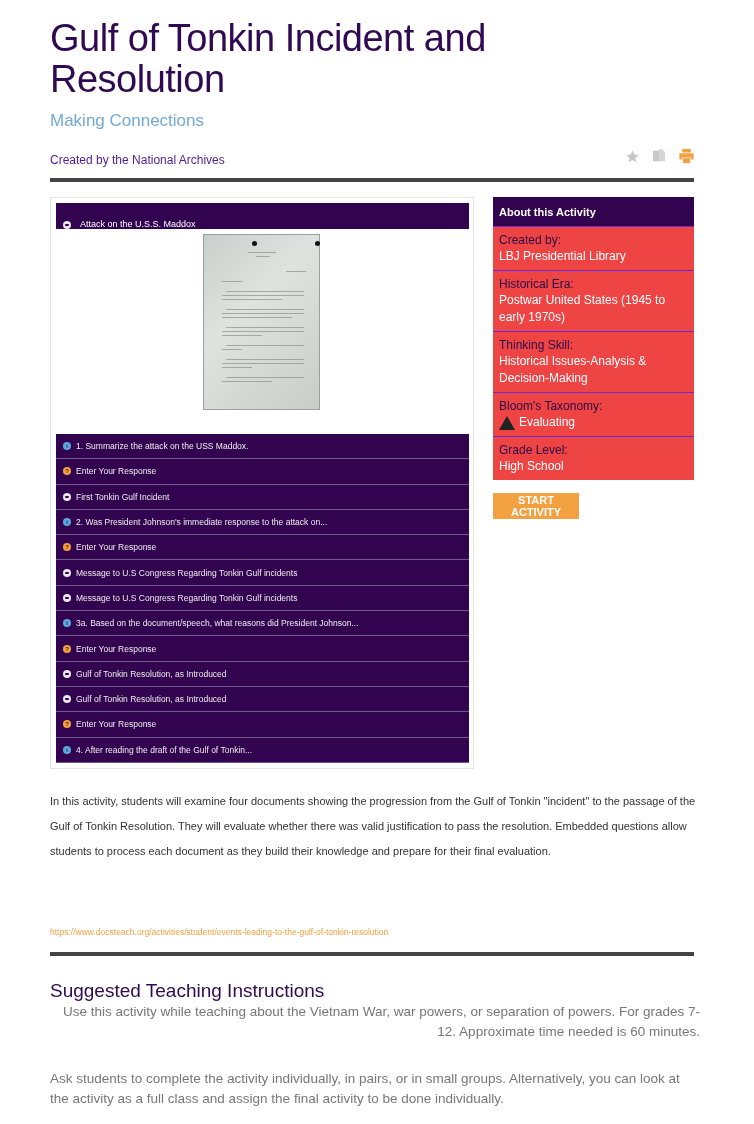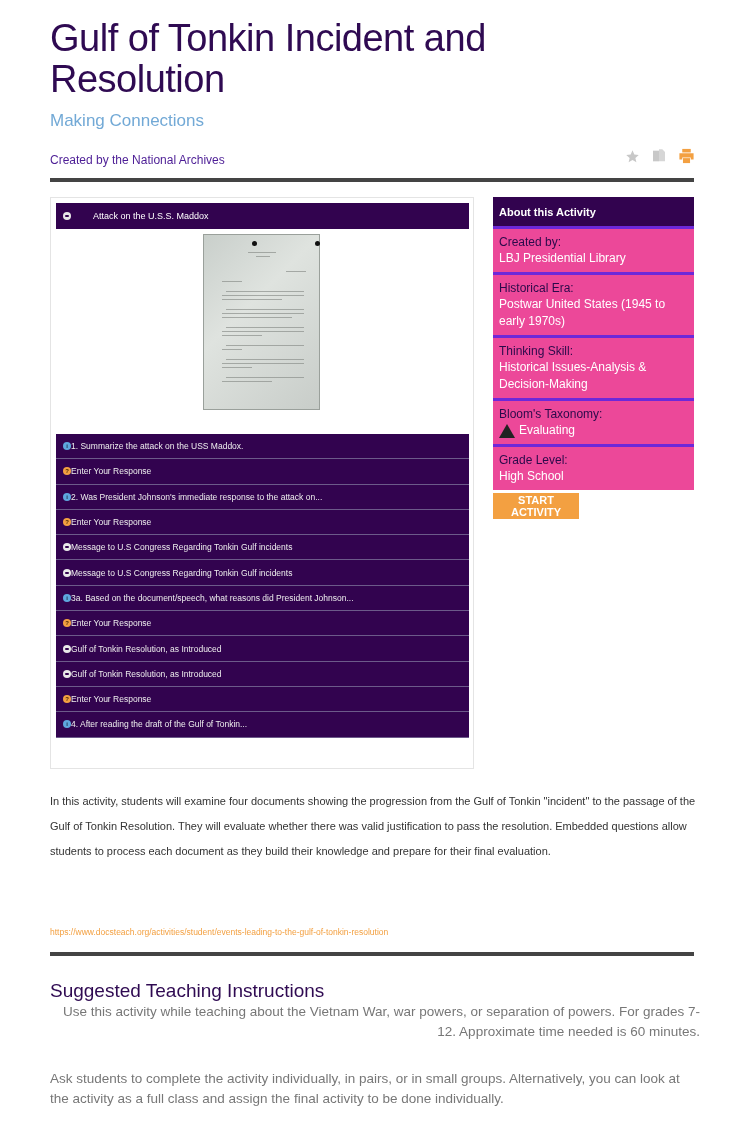--- a/index.html
+++ b/index.html
@@ -20,48 +20,48 @@
   .divider.top { top: 178px; }
   .divider.mid { top: 952px; }
 
   
   .card {
     position: absolute; left: 50px; top: 197px; width: 424px; height: 572px;
     border: 1px solid #e4e4e4; background: #fff;
   }
   .card-header {
     position: absolute; left: 5px; top: 5px; width: 413px; height: 26px;
-    background: #32034f; color: #fff; font-size: 9px; display: flex; align-items: center; padding-left: 7px; gap: 22px;
+    background: #32034f; color: #fff; font-size: 9px; display: flex; align-items: flex-end; padding-left: 7px; gap: 9px;
   }
   .doc-img {
     position: absolute; left: 152px; top: 36px; width: 117px; height: 176px;
     background: linear-gradient(135deg, #c9cfcb 0%, #dfe3df 40%, #c8cdc9 100%);
     border: 1px solid #9aa09b;
   }
   .hole { position: absolute; width: 5px; height: 5px; border-radius: 50%; background: #111; top: 6px; }
   .doc-line { position: absolute; height: 1px; background: #8b908c; opacity: 0.7; }
   .card-nav { position: absolute; left: 10px; top: 220px; width: 402px; display: flex; justify-content: space-between; font-size: 8px; font-weight: 700; color: #f3a041; margin-top: 41px; }
   .card-nav .details { font-weight: 400; display: flex; align-items: center; gap: 16px; }
 
   .steps { position: absolute; left: 5px; top: 236px; width: 413px; }
   .step {
     height: 25.3px; background: #32034f; color: #eee; font-size: 8.5px;
-    display: flex; align-items: center; padding-left: 7px; 
+    display: flex; align-items: center; padding-left: 7px; gap: 5px;
     border-bottom: 1px solid #6c5a8a; cursor: pointer;
   }
   .ic { width: 8px; height: 8px; border-radius: 50%; display: inline-flex; align-items: center; justify-content: center; font-size: 6px; font-weight: 700; flex: 0 0 8px; }
   .ic.doc { background: #e8e8e8; color: #32034f; }
   .ic.doc::after { content: ""; width: 4px; height: 2px; background: #32034f; border-radius: 1px; }
   .ic.info { background: #5ea7de; color: #1a2f4a; }
   .ic.q { background: #f3a041; color: #4a2a00; }
 
   
   .about { position: absolute; left: 493px; top: 197px; width: 201px; }
   .about-header { background: #32034f; color: #fff; font-size: 11px; font-weight: 700; height: 29px; display: flex; align-items: center; padding-left: 6px; }
-  .about-row { background: #ec4899; border-top: 3px solid #6d28d9; padding: 5px 6px 5px 6px; }
+  .about-row { background: #ef4444; border-top: 1px solid #6d28d9; padding: 5px 6px 5px 6px; }
   .about-row .label { color: #2a0a4a; font-size: 12px; line-height: 16px; }
   .about-row .value { color: #fff; font-size: 12px; line-height: 17px; display: flex; align-items: center; gap: 4px; }
   .pyramid { width: 0; height: 0; border-left: 8px solid transparent; border-right: 8px solid transparent; border-bottom: 14px solid #222; position: relative; }
   .start-btn {
     position: absolute; left: 493px; top: 493px; width: 86px; height: 26px;
     background: #f3a041; color: #fff; font-size: 11px; font-weight: 700; border: none;
     display: flex; align-items: center; justify-content: center; cursor: pointer;
   }
 
   .description { position: absolute; left: 50px; top: 789px; width: 650px; font-size: 11px; line-height: 25px; color: #333; }
@@ -147,20 +147,24 @@
   <div class="steps">
     <div class="step">
         <span class="ic info">i</span>
         <span>1. Summarize the attack on the USS Maddox.</span>
       </div>
     <div class="step">
         <span class="ic q">?</span>
         <span>Enter Your Response</span>
       </div>
     <div class="step">
+        <span class="ic doc"></span>
+        <span>First Tonkin Gulf Incident</span>
+      </div>
+    <div class="step">
         <span class="ic info">i</span>
         <span>2. Was President Johnson's immediate response to the attack on...</span>
       </div>
     <div class="step">
         <span class="ic q">?</span>
         <span>Enter Your Response</span>
       </div>
     <div class="step">
         <span class="ic doc"></span>
         <span>Message to U.S Congress Regarding Tonkin Gulf incidents</span>

